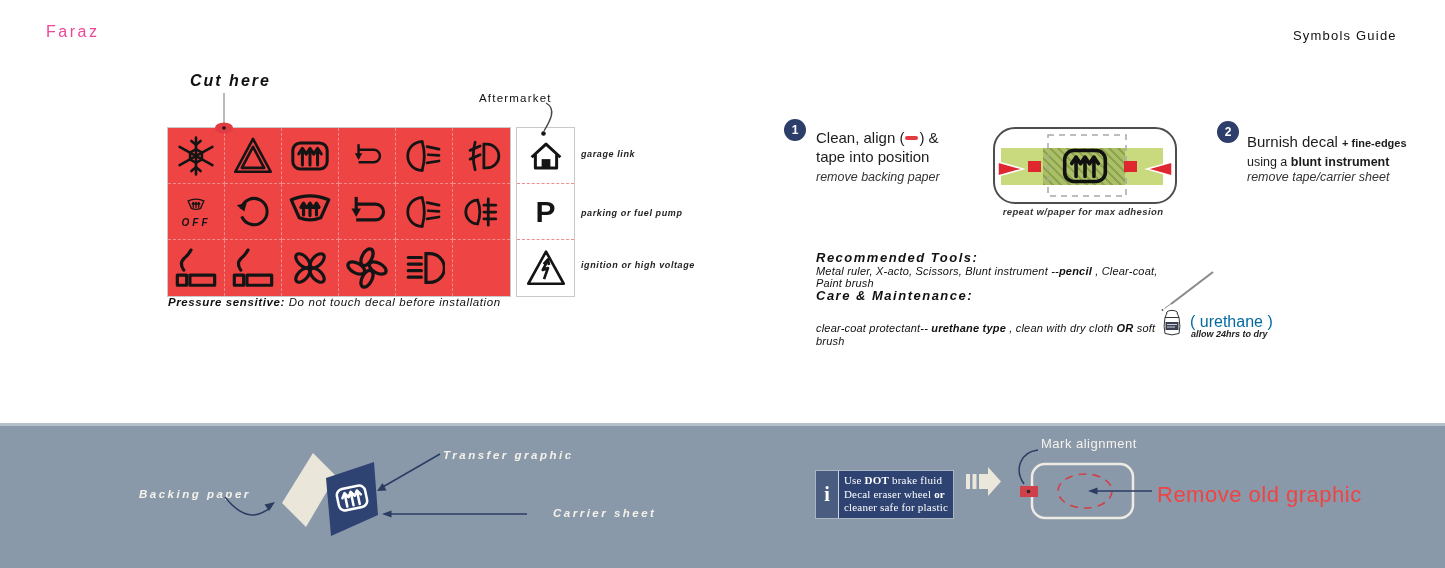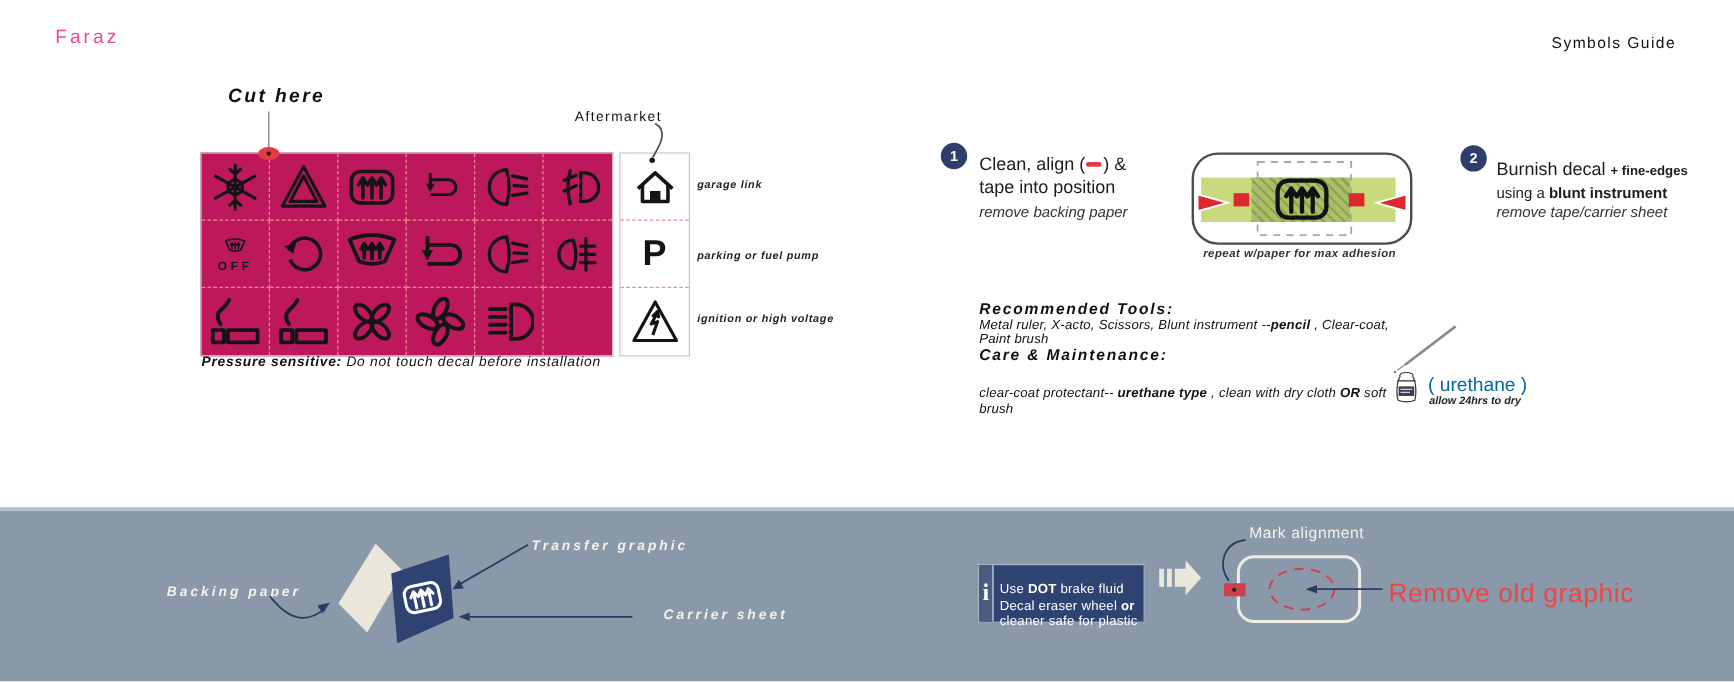--- a/index.html
+++ b/index.html
@@ -6,22 +6,22 @@
   body{width:1445px;height:568px;position:relative;background:#fff;
        font-family:"Liberation Sans",sans-serif;color:#1a1a1a;overflow:hidden;}
   .abs{position:absolute;}
   
   .logo{left:46px;top:23px;font-size:16px;letter-spacing:2.5px;color:#ec4899;font-weight:500;}
   .guide-title{left:1293px;top:28px;font-size:13px;letter-spacing:1.2px;color:#111;}
   
   .cut-here{left:190px;top:72px;font-size:16px;font-weight:bold;font-style:italic;letter-spacing:2px;color:#111;}
   .aftermarket{left:479px;top:92px;font-size:11.5px;font-weight:normal;letter-spacing:1.2px;color:#111;}
   
-  .grid{left:167px;top:127px;width:342px;height:168px;border:1px solid #c9c9c9;background:#be185d;
-        display:grid;grid-template-columns:repeat(6,57px);grid-auto-rows:56px;}
+  .grid{left:167px;top:127px;width:342px;height:168px;border:1px solid #c9c9c9;background:#ef4444;
+        display:grid;grid-template-columns:repeat(6,57px);grid-auto-rows:56px;font-style:italic;}
   .cell{border-right:1px dashed #ef8c8c;border-bottom:1px dashed #ef8c8c;
         display:flex;flex-direction:column;align-items:center;justify-content:center;color:#141414;}
   .cell:nth-child(6n){border-right:none;}
   .cell:nth-child(n+13){border-bottom:none;}
   .am-box{left:516px;top:127px;width:57px;height:168px;border:1px solid #c9c9c9;background:#fff;}
   .am-cell{height:56px;box-sizing:border-box;border-bottom:1px dashed #ef8c8c;
         display:flex;align-items:center;justify-content:center;color:#141414;}
   .am-cell:last-child{border-bottom:none;}
   .off-label{font-size:10px;font-weight:bold;letter-spacing:3px;margin-top:0px;}
   .p-glyph{font-size:30px;font-weight:bold;}
@@ -63,21 +63,21 @@
   .jar{left:1160px;top:308px;}
   
   .band{left:0;top:423px;width:1445px;height:145px;background:#8a99aa;border-top:3px solid #b3c0cb;box-sizing:border-box;}
   .band-label{font-size:11.5px;font-weight:bold;font-style:italic;letter-spacing:2.5px;color:#f4f2ea;}
   .lbl-backing{left:139px;top:488px;}
   .lbl-transfer{left:443px;top:449px;}
   .lbl-carrier{left:529px;top:507px;margin-left:24px;}
   .info-box{left:815px;top:470px;width:137px;height:47px;display:flex;border:1px solid #aab6c2;background:#2e4372;box-sizing:content-box;}
   .info-i{width:24px;background:#4a5c80;border-right:1px solid #cdd5dd;display:flex;align-items:center;justify-content:center;
         color:#fff;font-family:"Liberation Serif",serif;font-weight:bold;font-size:20px;}
-  .info-text{flex:1;padding:14px 5px;font-size:11px;line-height:13.5px;color:#fff;letter-spacing:0.2px;white-space:nowrap;}
+  .info-text{flex:1;padding:3px 5px;font-size:11px;line-height:13.5px;color:#fff;letter-spacing:0.2px;white-space:nowrap;font-family:Liberation Serif, serif;}
   .info-text b{font-weight:800;}
   .lbl-mark{left:1041px;top:436px;font-size:13px;letter-spacing:0.5px;color:#f4f2ea;}
   .lbl-remove{left:1157px;top:482px;font-size:22px;letter-spacing:0.5px;color:#ef4444;}
   svg.icon{display:block;}
   #overlay{position:absolute;left:0;top:0;pointer-events:none;}
 </style>
 </head>
 <body>
 
 <svg width="0" height="0" style="position:absolute">

